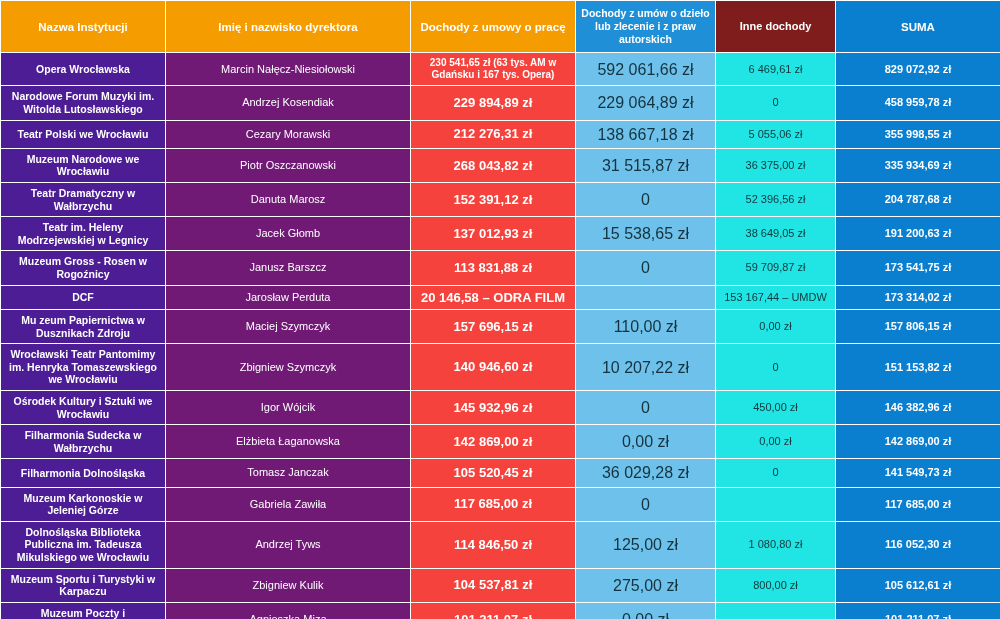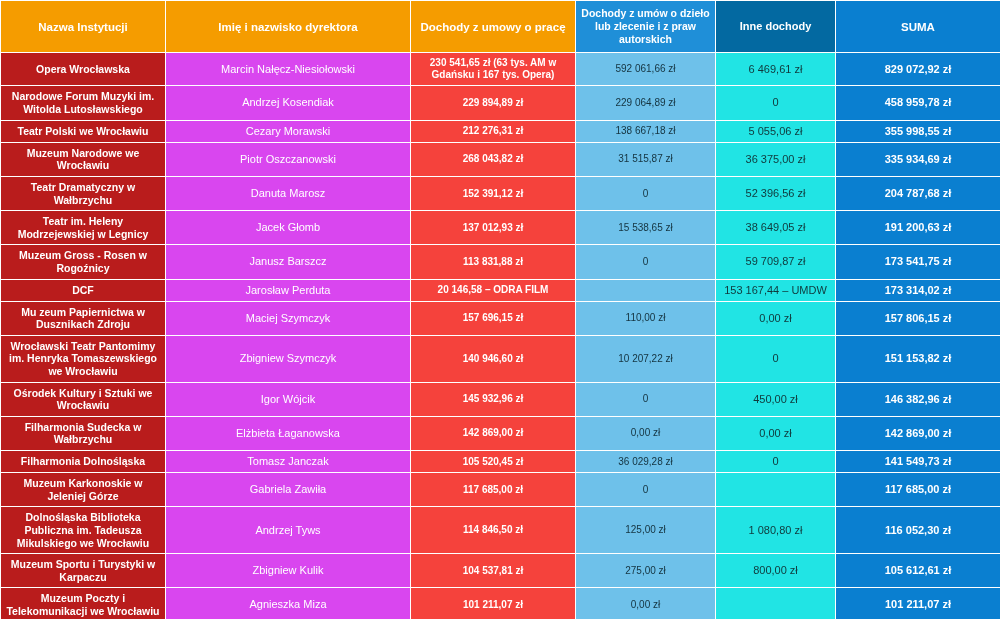--- a/index.html
+++ b/index.html
@@ -35,57 +35,57 @@
     padding: 6px 4px;
     border: 1px solid #ffffff;
     line-height: 1.25;
   }
   thead th.h-col3 {
     background: #1f8fd8;
     font-size: 10.5px;
     margin-top: 26px;
   }
   thead th.h-col4 {
-    background: #0369a1;
+    background: #7f1d1d;
     font-size: 11px;
   }
   thead th.h-col5 {
     background: #0a7fd0;
   }
 
   tbody td {
     border: 1px solid #ffffff;
     text-align: center;
     vertical-align: middle;
     line-height: 1.2;
   }
   td.inst {
-    background: #b91c1c;
+    background: #4c1d95;
     color: #ffffff;
     font-size: 10.5px;
     font-weight: bold;
     padding: 4px 5px;
   }
   td.dir {
-    background: #d946ef;
+    background: #701a75;
     color: #ffffff;
     font-size: 11px;
     padding: 4px 5px;
   }
   td.umowa {
     background: #f5423c;
     color: #ffffff;
-    font-size: 10px;
+    font-size: 13px;
     font-weight: bold;
     padding: 4px 5px;
   }
   td.dzielo {
     background: #6ec1ea;
     color: #14333f;
-    font-size: 10px;
+    font-size: 16px;
     padding: 4px 5px;
   }
   td.inne {
     background: #21e4e4;
     color: #10393c;
     font-size: 11px;
     padding: 4px 5px;
   }
   td.suma {
     background: #0a7fd0;

